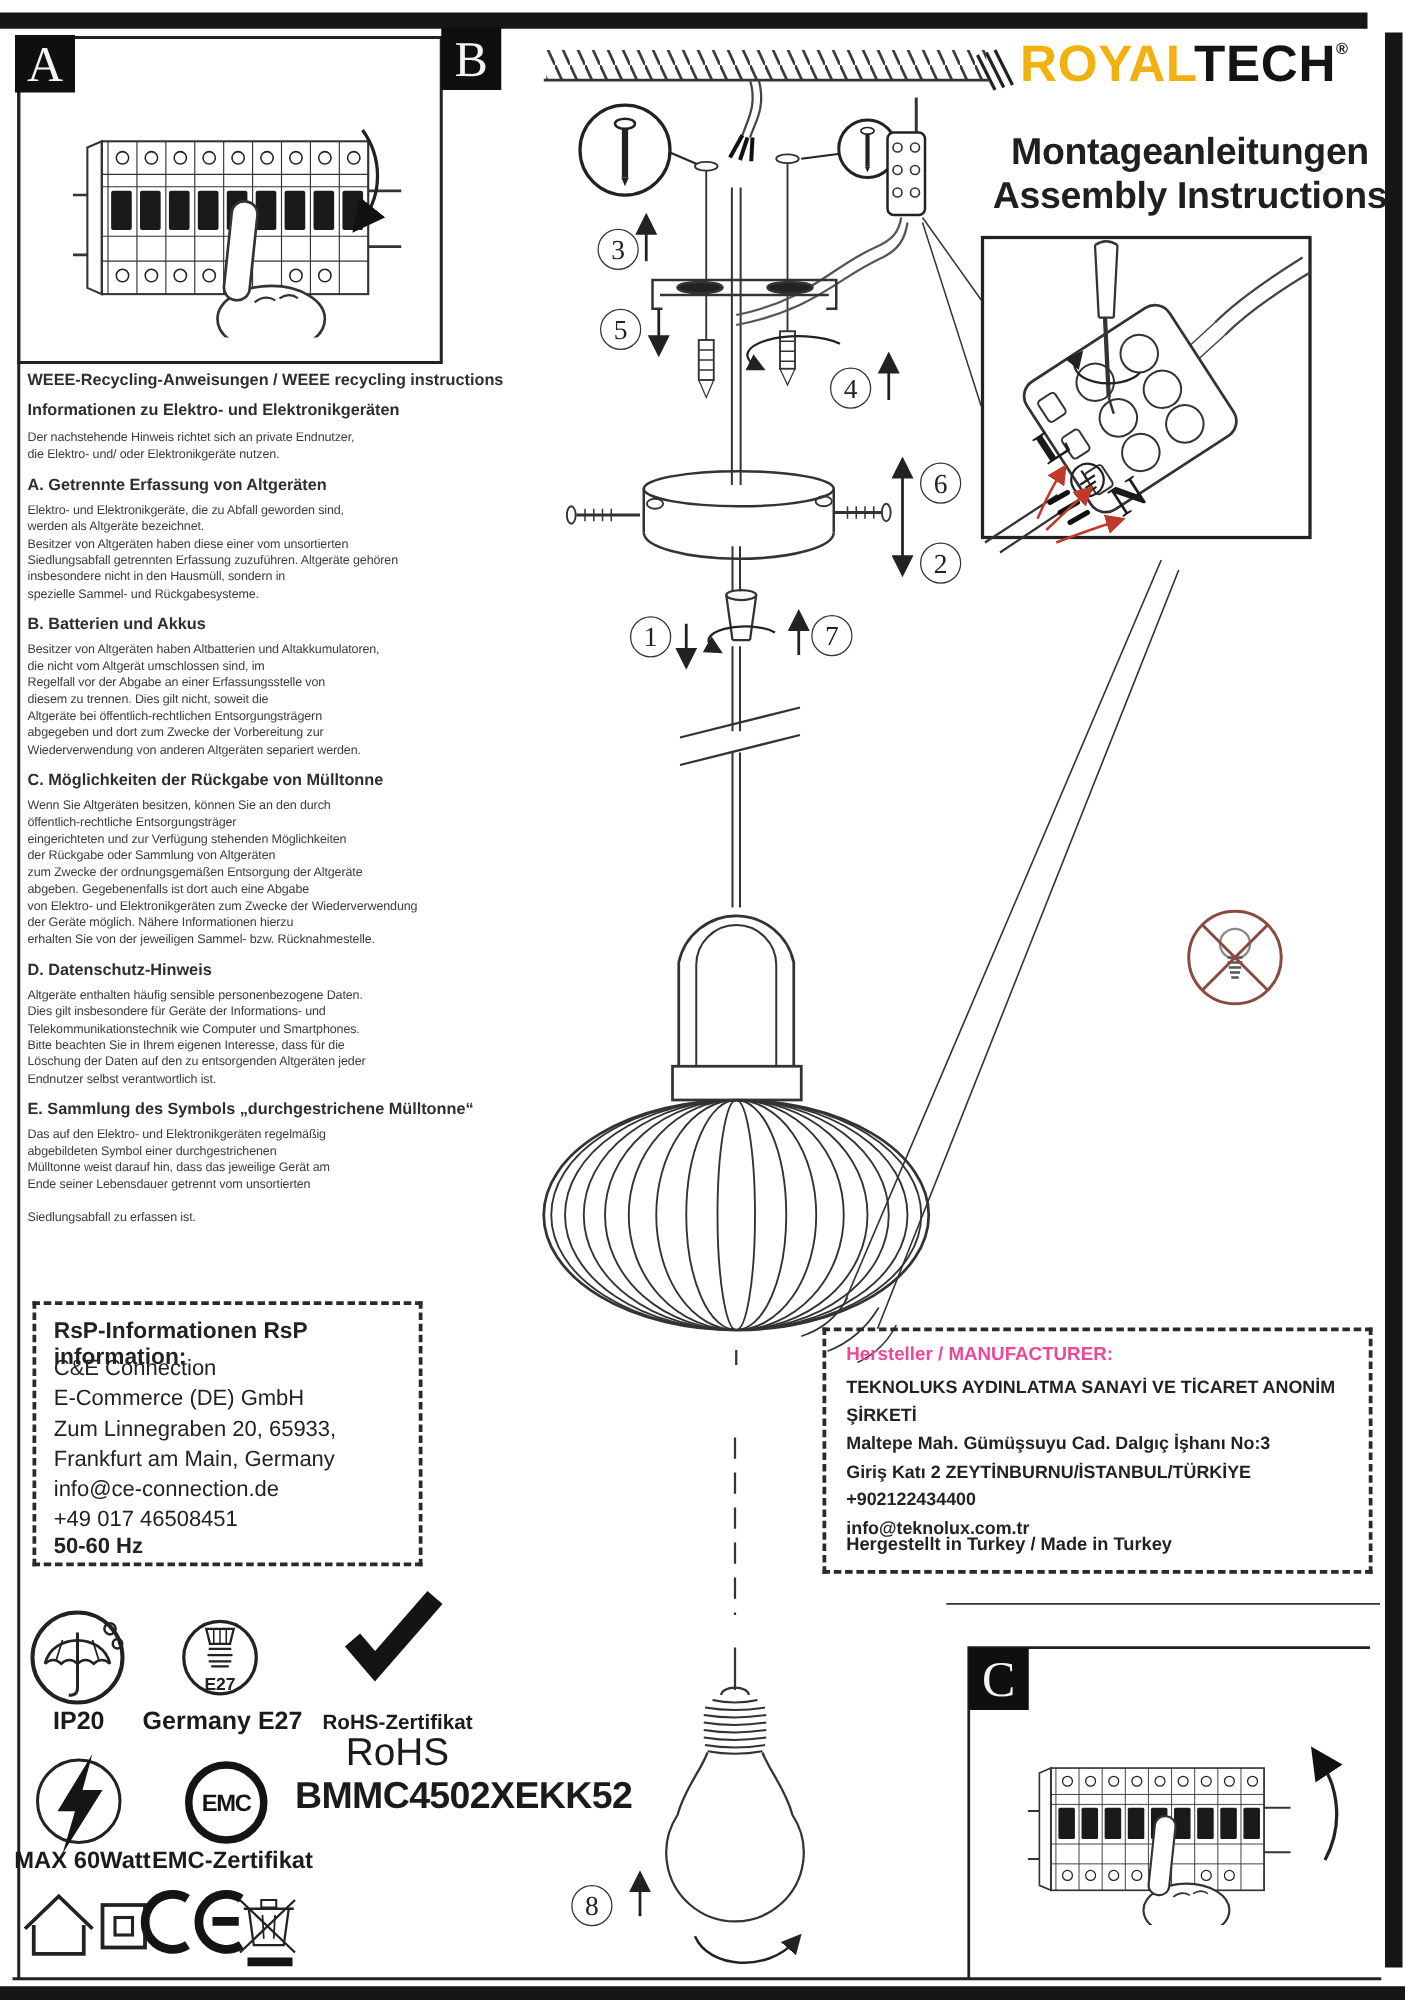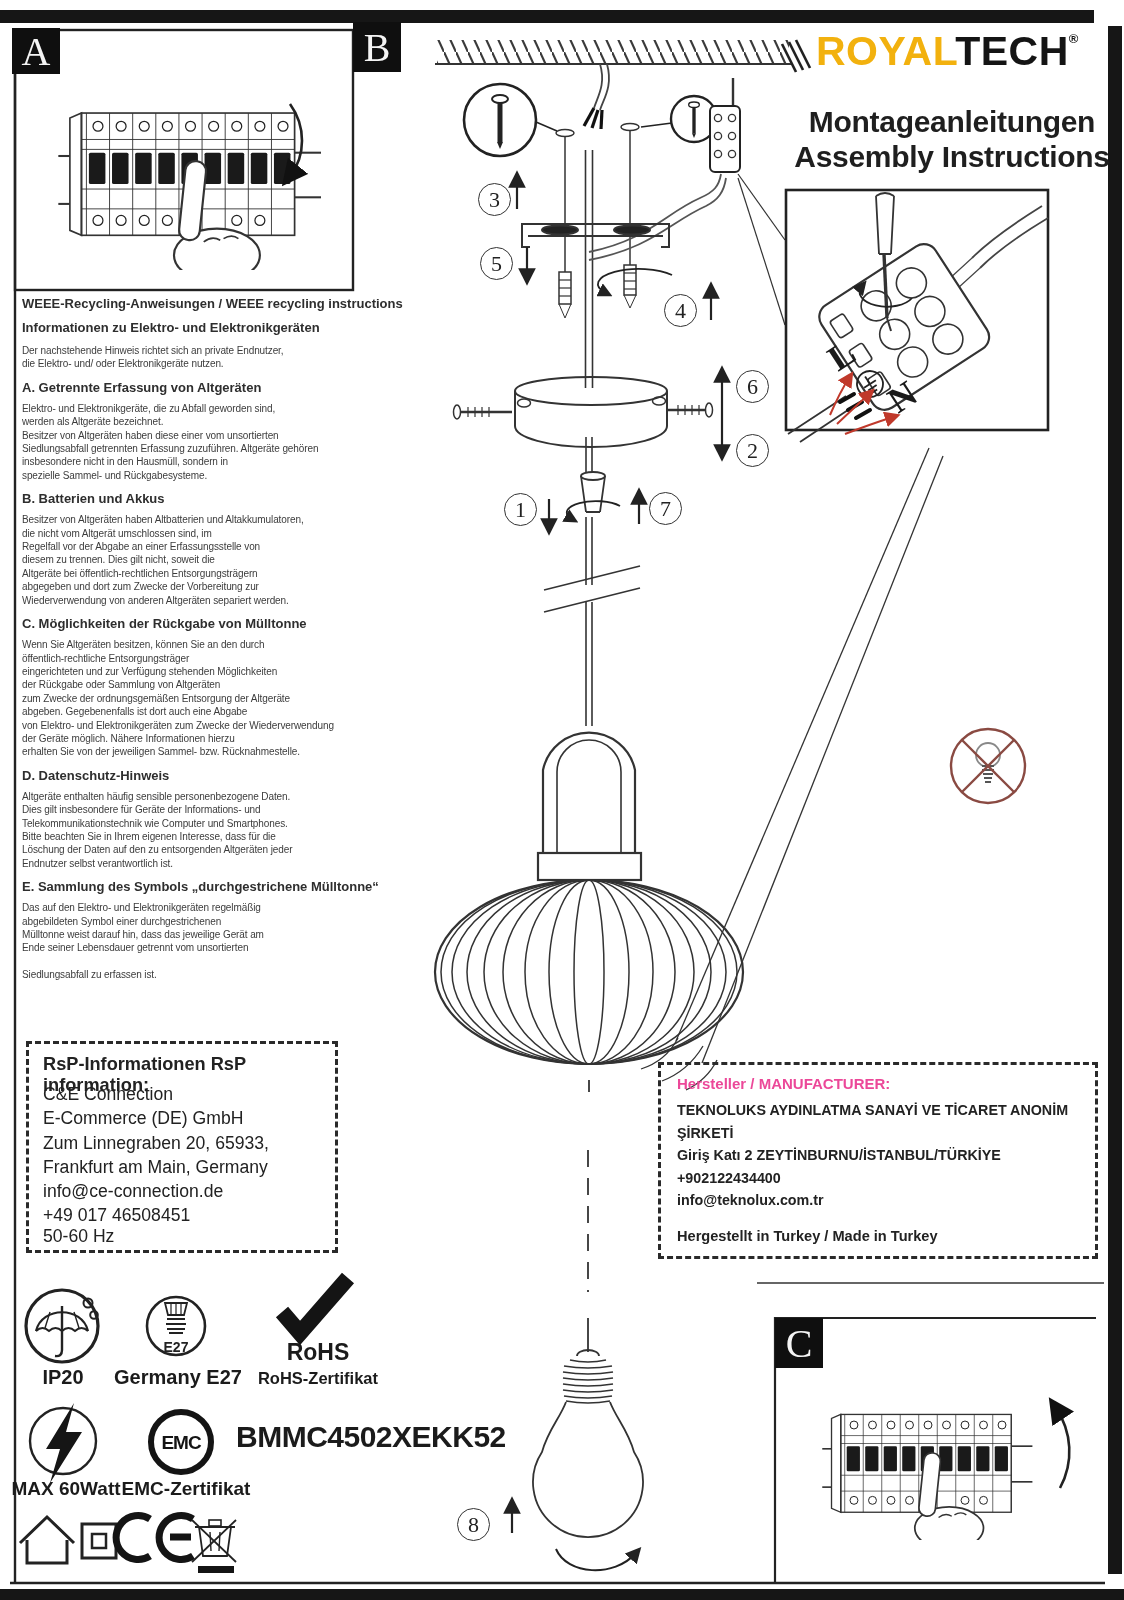--- a/index.html
+++ b/index.html
@@ -14,21 +14,21 @@
   .weee .wz-title{font-size:13px;font-weight:700;color:#2e2e2e;margin-bottom:9px;}
   .weee .wz-head{font-size:13px;font-weight:700;color:#2e2e2e;margin:9px 0 7px;}
   .weee .wz-body{font-size:10px;line-height:13.4px;white-space:pre-line;margin-bottom:7px;letter-spacing:-0.1px;}
   
   .dbox{position:absolute;border:3px dashed #2a2a2a;z-index:2;background:transparent;}
   .bulbnote{left:755px;top:706px;width:283px;height:100px;}
   .bulbnote .t{position:absolute;left:16px;top:6px;font-size:23.5px;font-weight:600;line-height:38px;letter-spacing:-0.3px;color:#151515;}
   .rsp{left:26px;top:1041px;width:306px;height:206px;padding:0;}
   .rsp .t{position:absolute;left:14px;top:10px;font-size:18.2px;font-weight:700;color:#222;}
   .rsp .lines{position:absolute;left:14px;top:38px;font-size:17.6px;font-weight:400;line-height:24.3px;color:#222;}
-  .rsp .freq{position:absolute;left:14px;top:182px;font-size:17.6px;font-weight:400;color:#222;}
+  .rsp .freq{position:absolute;left:14px;top:182px;font-size:17.6px;font-weight:700;color:#222;}
   .manu{left:658px;top:1062px;width:434px;height:191px;}
   .manu .t{position:absolute;left:16px;top:10px;font-size:15px;font-weight:700;color:#ec4899;}
   .manu .lines{position:absolute;left:16px;top:34px;font-size:14.3px;font-weight:700;line-height:22.6px;color:#222;}
   .manu .made{position:absolute;left:16px;top:163px;font-size:14.6px;font-weight:700;color:#222;}
   
   .logo{position:absolute;left:816px;top:28px;z-index:2;font-size:41px;font-weight:700;letter-spacing:0.5px;white-space:nowrap;}
   .logo .rt-reg{font-size:13px;vertical-align:22px;}
   .htitle{position:absolute;left:786px;top:104px;width:332px;text-align:center;z-index:2;
           font-size:30px;line-height:35px;font-weight:600;color:#1f1f1f;letter-spacing:-0.3px;}
   
@@ -494,37 +494,38 @@
         <div>info@ce-connection.de</div>
         <div>+49 017 46508451</div>
       </div>
     <div class="freq">50-60 Hz</div>
   </div>
 
   <div class="dbox manu">
     <div class="t">Hersteller / MANUFACTURER:</div>
     <div class="lines">
         <div>TEKNOLUKS AYDINLATMA SANAYİ VE TİCARET ANONİM ŞİRKETİ</div>
+        <div>Maltepe Mah. Gümüşsuyu Cad. Dalgıç İşhanı No:3</div>
         <div>Giriş Katı 2 ZEYTİNBURNU/İSTANBUL/TÜRKİYE</div>
         <div>+902122434400</div>
         <div>info@teknolux.com.tr</div>
       </div>
     <div class="made">Hergestellt in Turkey / Made in Turkey</div>
   </div>
 
   <div class="step" style="left:504px;top:493px;">1</div>
   <div class="step" style="left:736px;top:434px;">2</div>
   <div class="step" style="left:478px;top:183px;">3</div>
   <div class="step" style="left:664px;top:294px;">4</div>
   <div class="step" style="left:480px;top:247px;">5</div>
   <div class="step" style="left:736px;top:370px;">6</div>
   <div class="step" style="left:649px;top:492px;">7</div>
   <div class="step" style="left:457px;top:1508px;">8</div>
 
   <div class="cap" style="left:18px;top:1366px;width:90px;font-size:20px;">IP20</div>
   <div class="cap" style="left:112px;top:1366px;width:132px;font-size:20px;">Germany E27</div>
-  <div class="cap" style="left:272px;top:1339px;width:92px;font-size:23px;font-weight:700;">RoHS</div>
+  <div class="cap" style="left:272px;top:1384px;width:92px;font-size:31px;font-weight:400;">RoHS</div>
   <div class="cap" style="left:243px;top:1369px;width:150px;font-size:16.5px;">RoHS-Zertifikat</div>
   <div class="cap" style="left:10px;top:1478px;width:112px;font-size:19px;">MAX 60Watt</div>
   <div class="cap" style="left:118px;top:1478px;width:136px;font-size:19px;">EMC-Zertifikat</div>
   <div class="cap" style="left:236px;top:1420px;width:300px;font-size:30px;font-weight:800;letter-spacing:-0.5px;text-align:left;">BMMC4502XEKK52</div>
 
 </div>
 
 </body></html>

